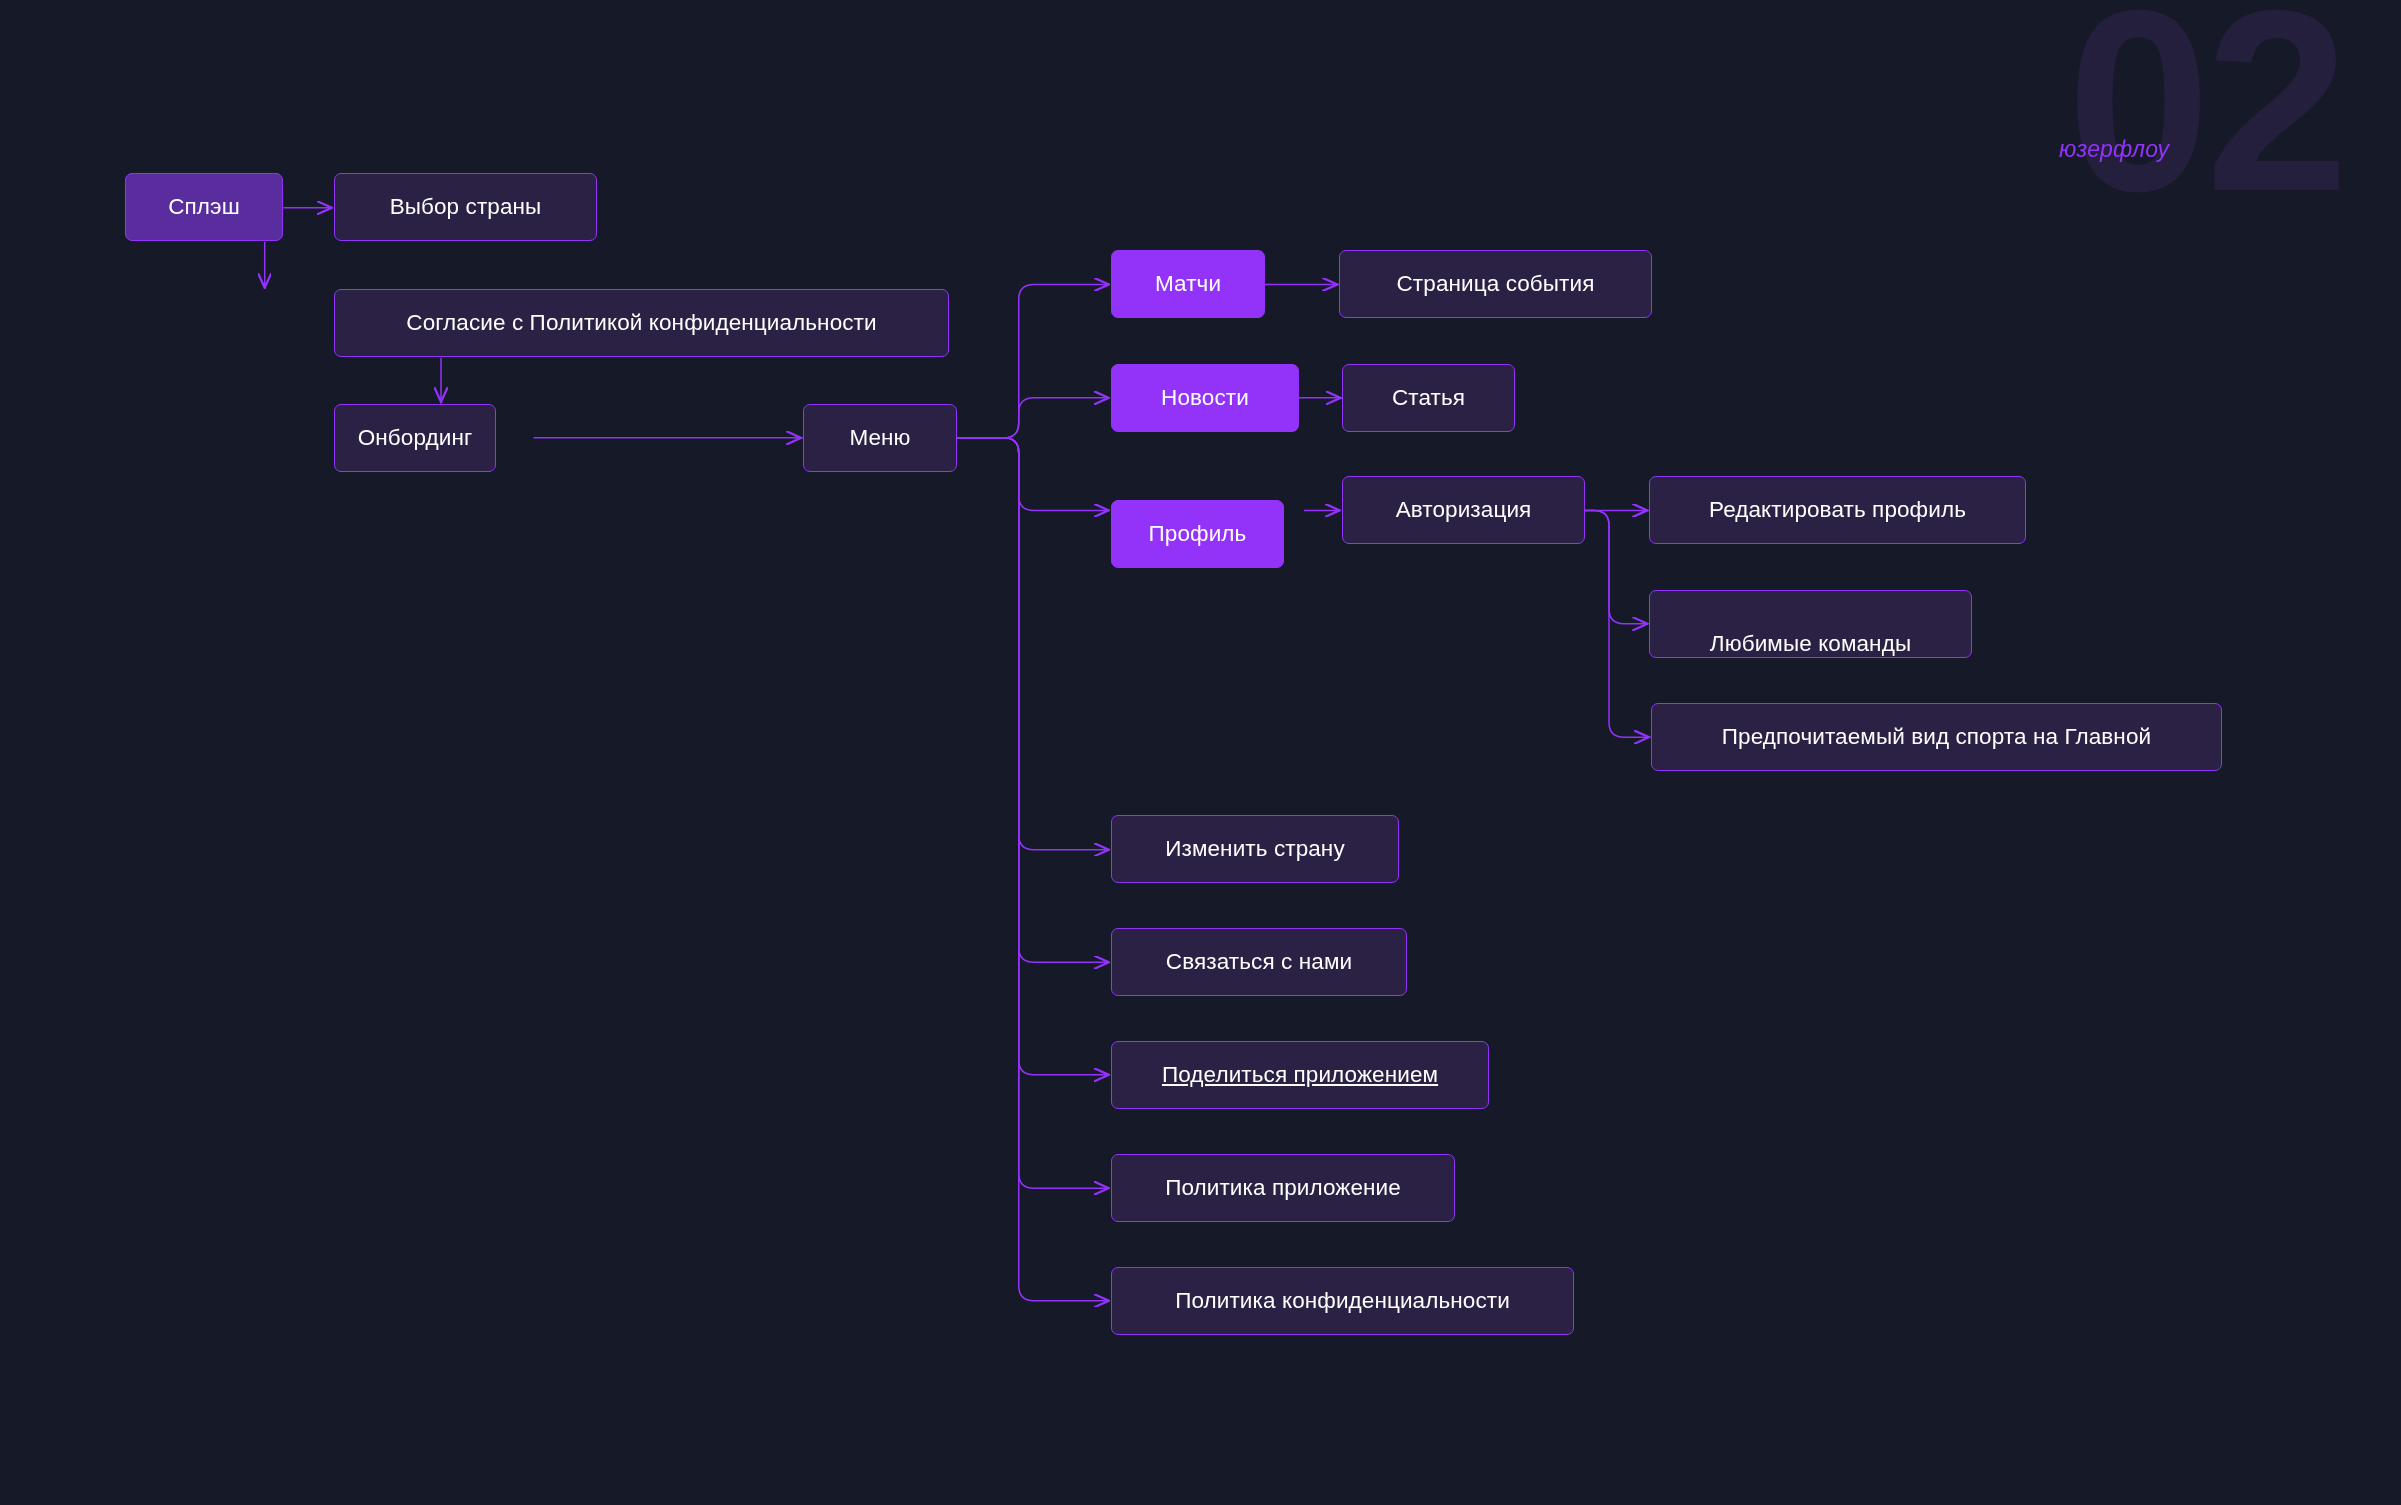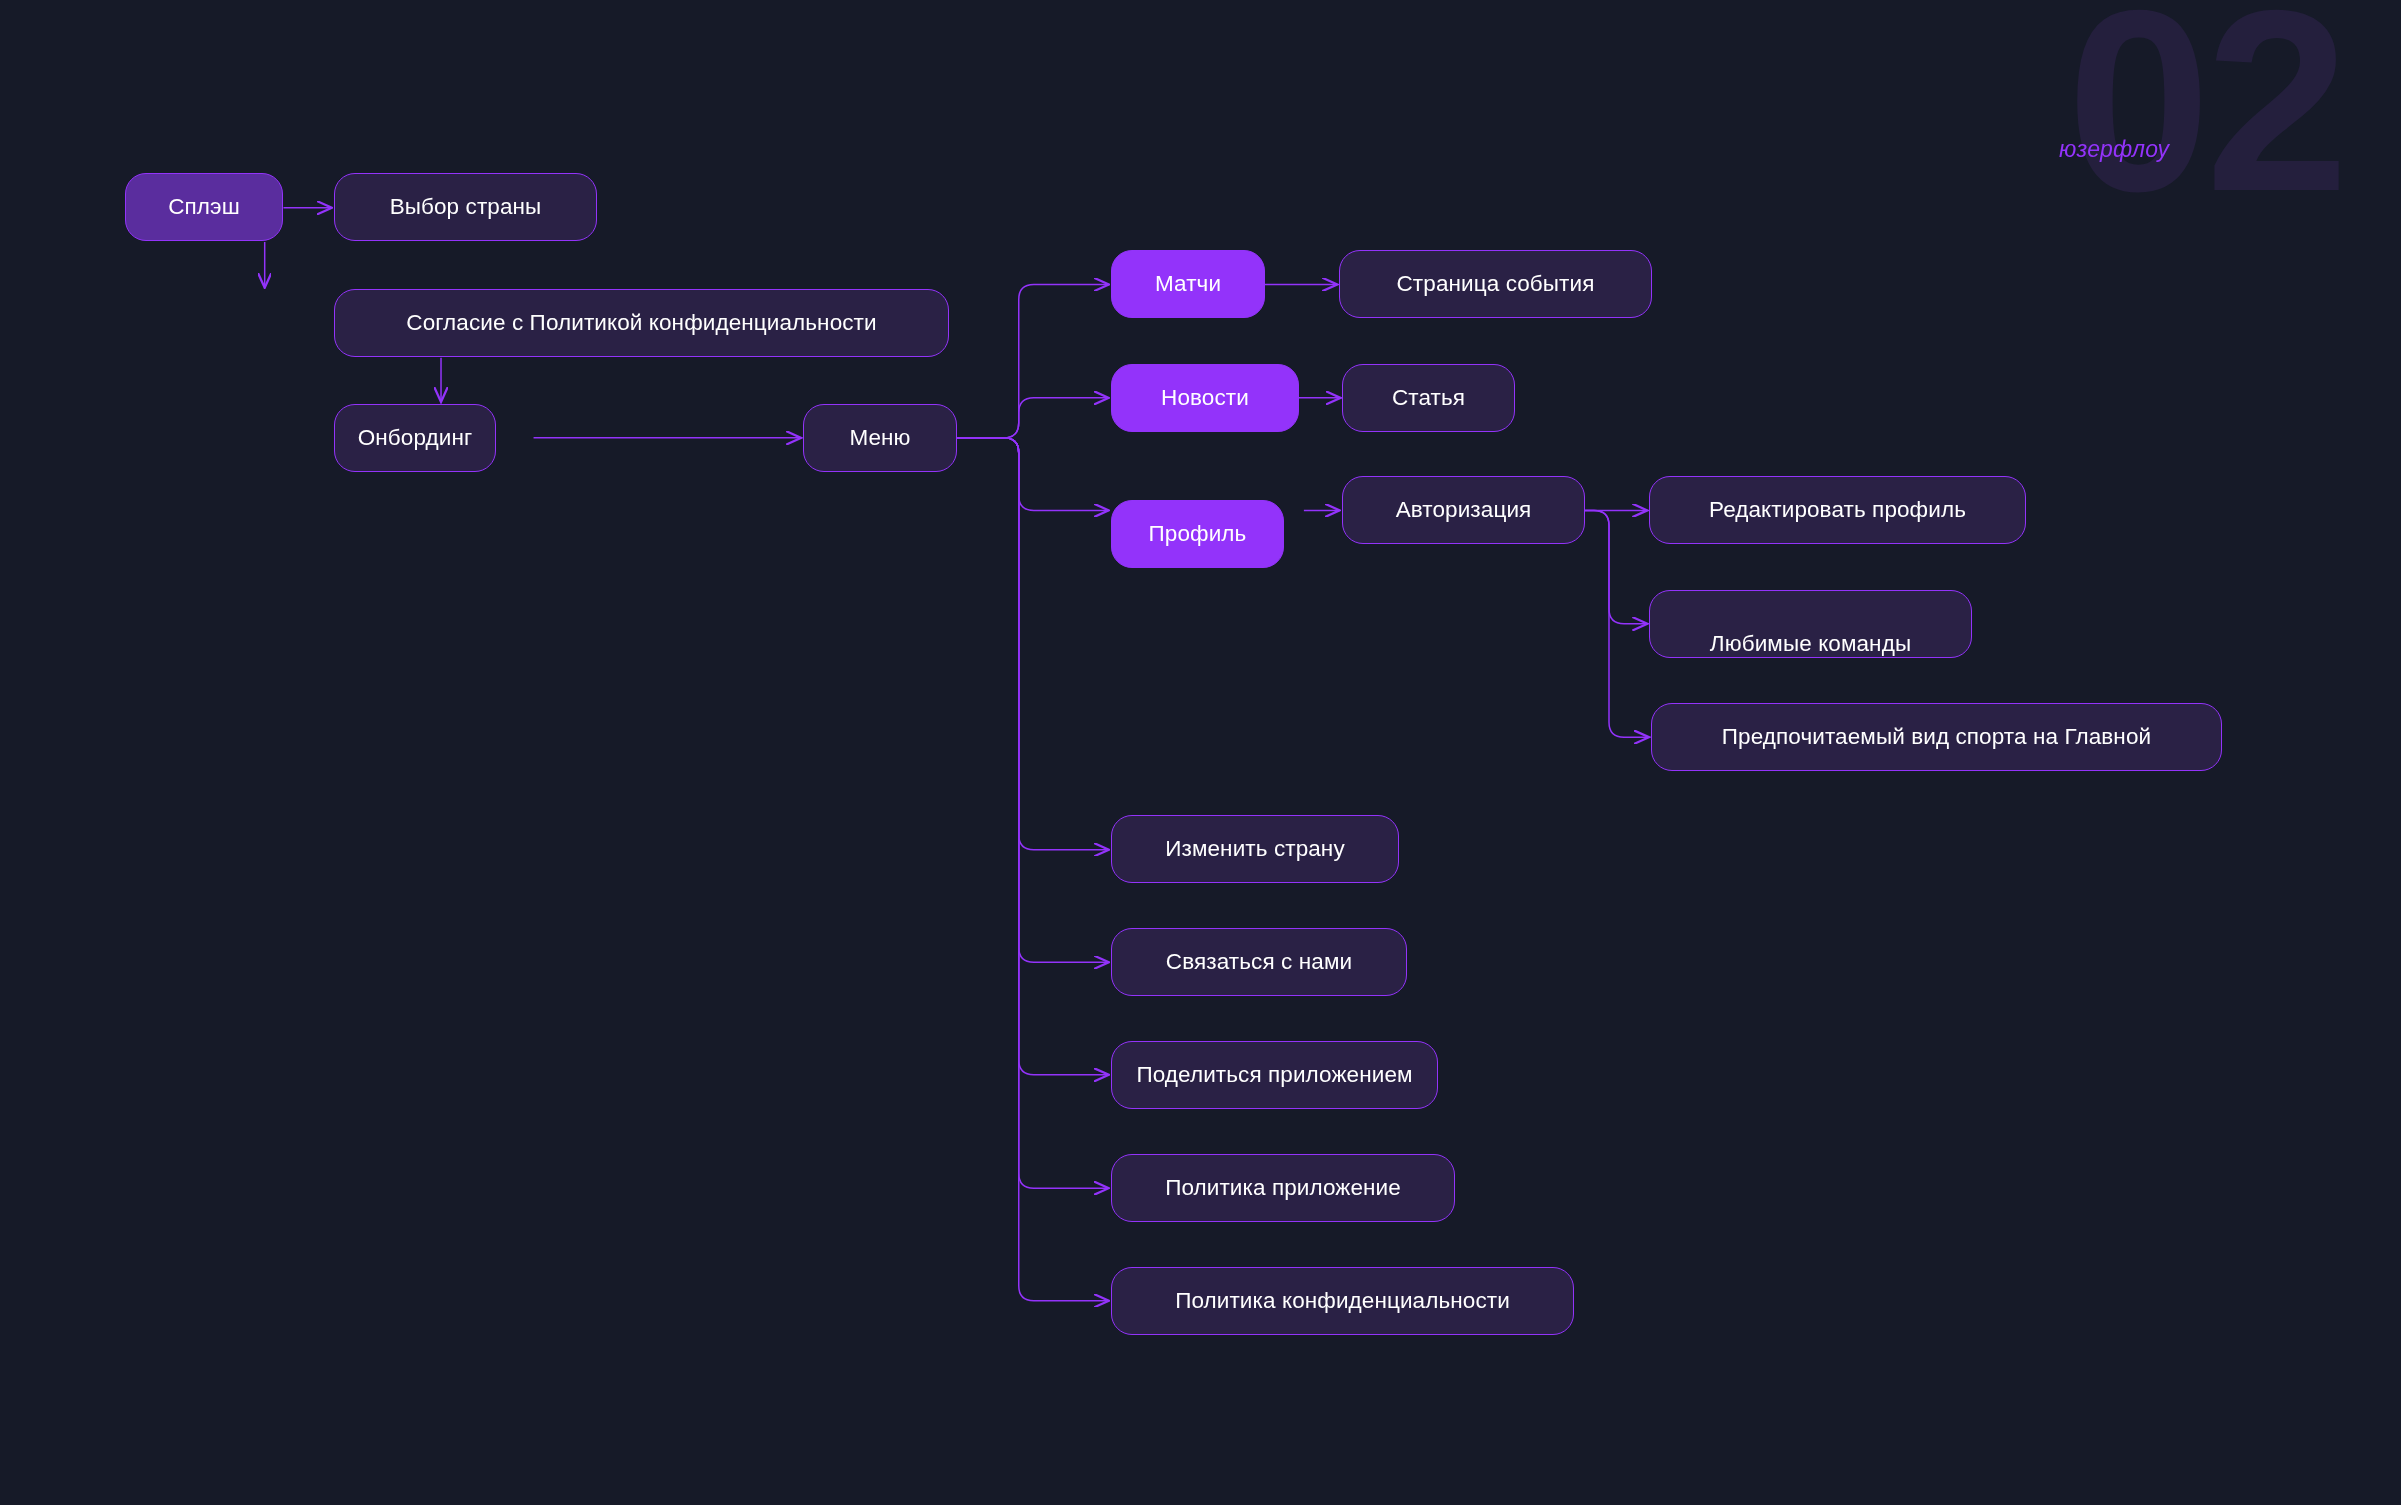--- a/index.html
+++ b/index.html
@@ -42,21 +42,21 @@
     font-style: italic;
     color: #9333fa;
     letter-spacing: 0.2px;
   }
   .node {
     position: absolute;
     box-sizing: border-box;
     display: flex;
     align-items: center;
     justify-content: center;
-    border-radius: 21px;
+    border-radius: 7px;
     border: 1.3px solid #9333fa;
     color: #ffffff;
     font-size: 22.5px;
     letter-spacing: 0.1px;
     white-space: nowrap;
     padding: 0 19px;
   }
   .node.dark  { background: #2a2145; }
   .node.mid   { background: #5a2d9e; }
   .node.accent{ background: #9333fa; border-color: #9333fa; }
@@ -139,21 +139,21 @@
       </div>
       <div class="node dark" style="left: 1651px; top: 703px; width: 571px; height: 68px;">
         <span>Предпочитаемый вид спорта на Главной</span>
       </div>
       <div class="node dark" style="left: 1111px; top: 815px; width: 288px; height: 68px;">
         <span>Изменить страну</span>
       </div>
       <div class="node dark" style="left: 1111px; top: 928px; width: 296px; height: 68px;">
         <span>Связаться с нами</span>
       </div>
-      <div class="node dark" style="left: 1111px; top: 1041px; width: 327px; height: 68px;">
+      <div class="node dark" style="left: 1111px; top: 1041px; width: 378px; height: 68px; text-decoration: underline;">
         <span>Поделиться приложением</span>
       </div>
       <div class="node dark" style="left: 1111px; top: 1154px; width: 344px; height: 68px;">
         <span>Политика приложение</span>
       </div>
       <div class="node dark" style="left: 1111px; top: 1267px; width: 463px; height: 68px;">
         <span>Политика конфиденциальности</span>
       </div>
     </div>
 </div>

